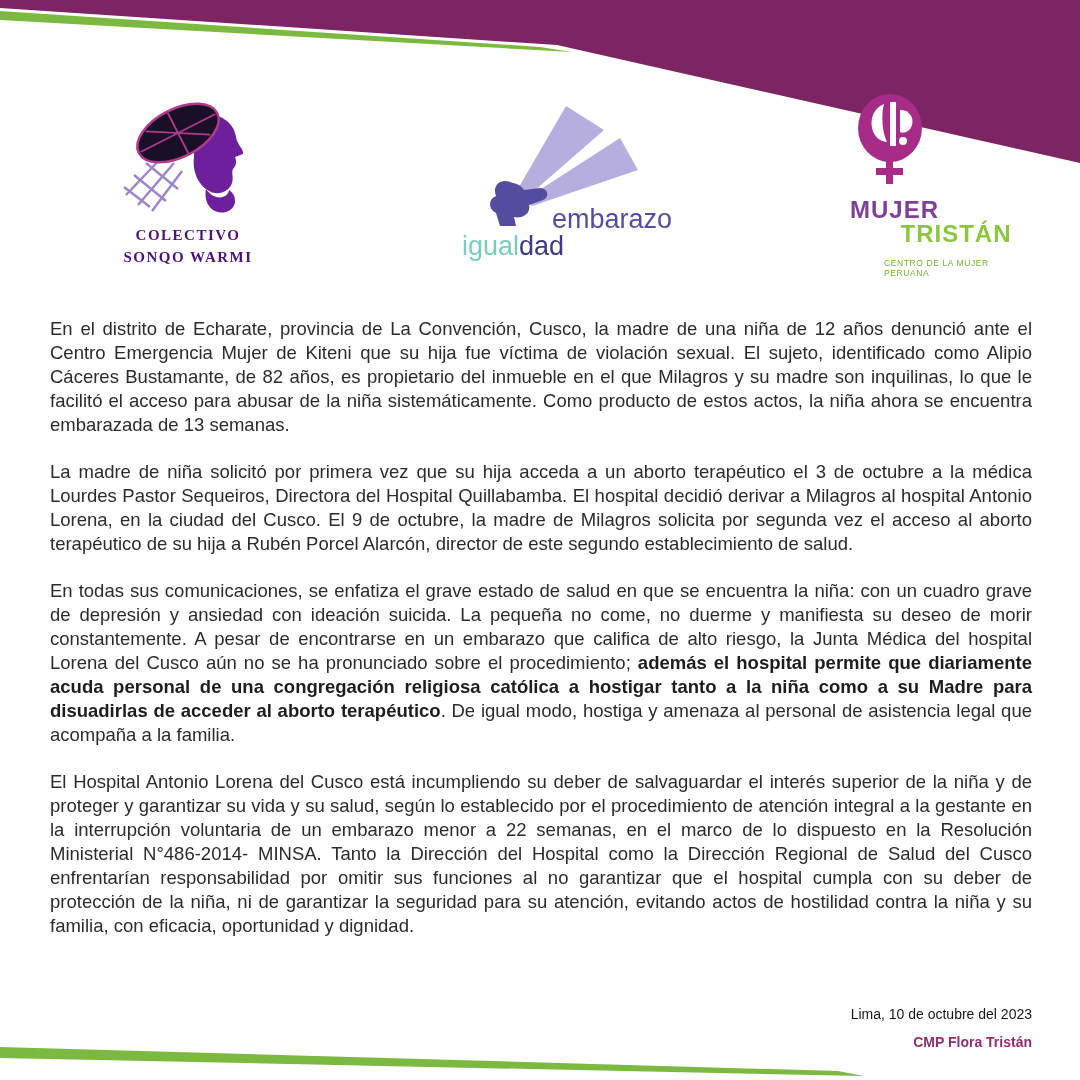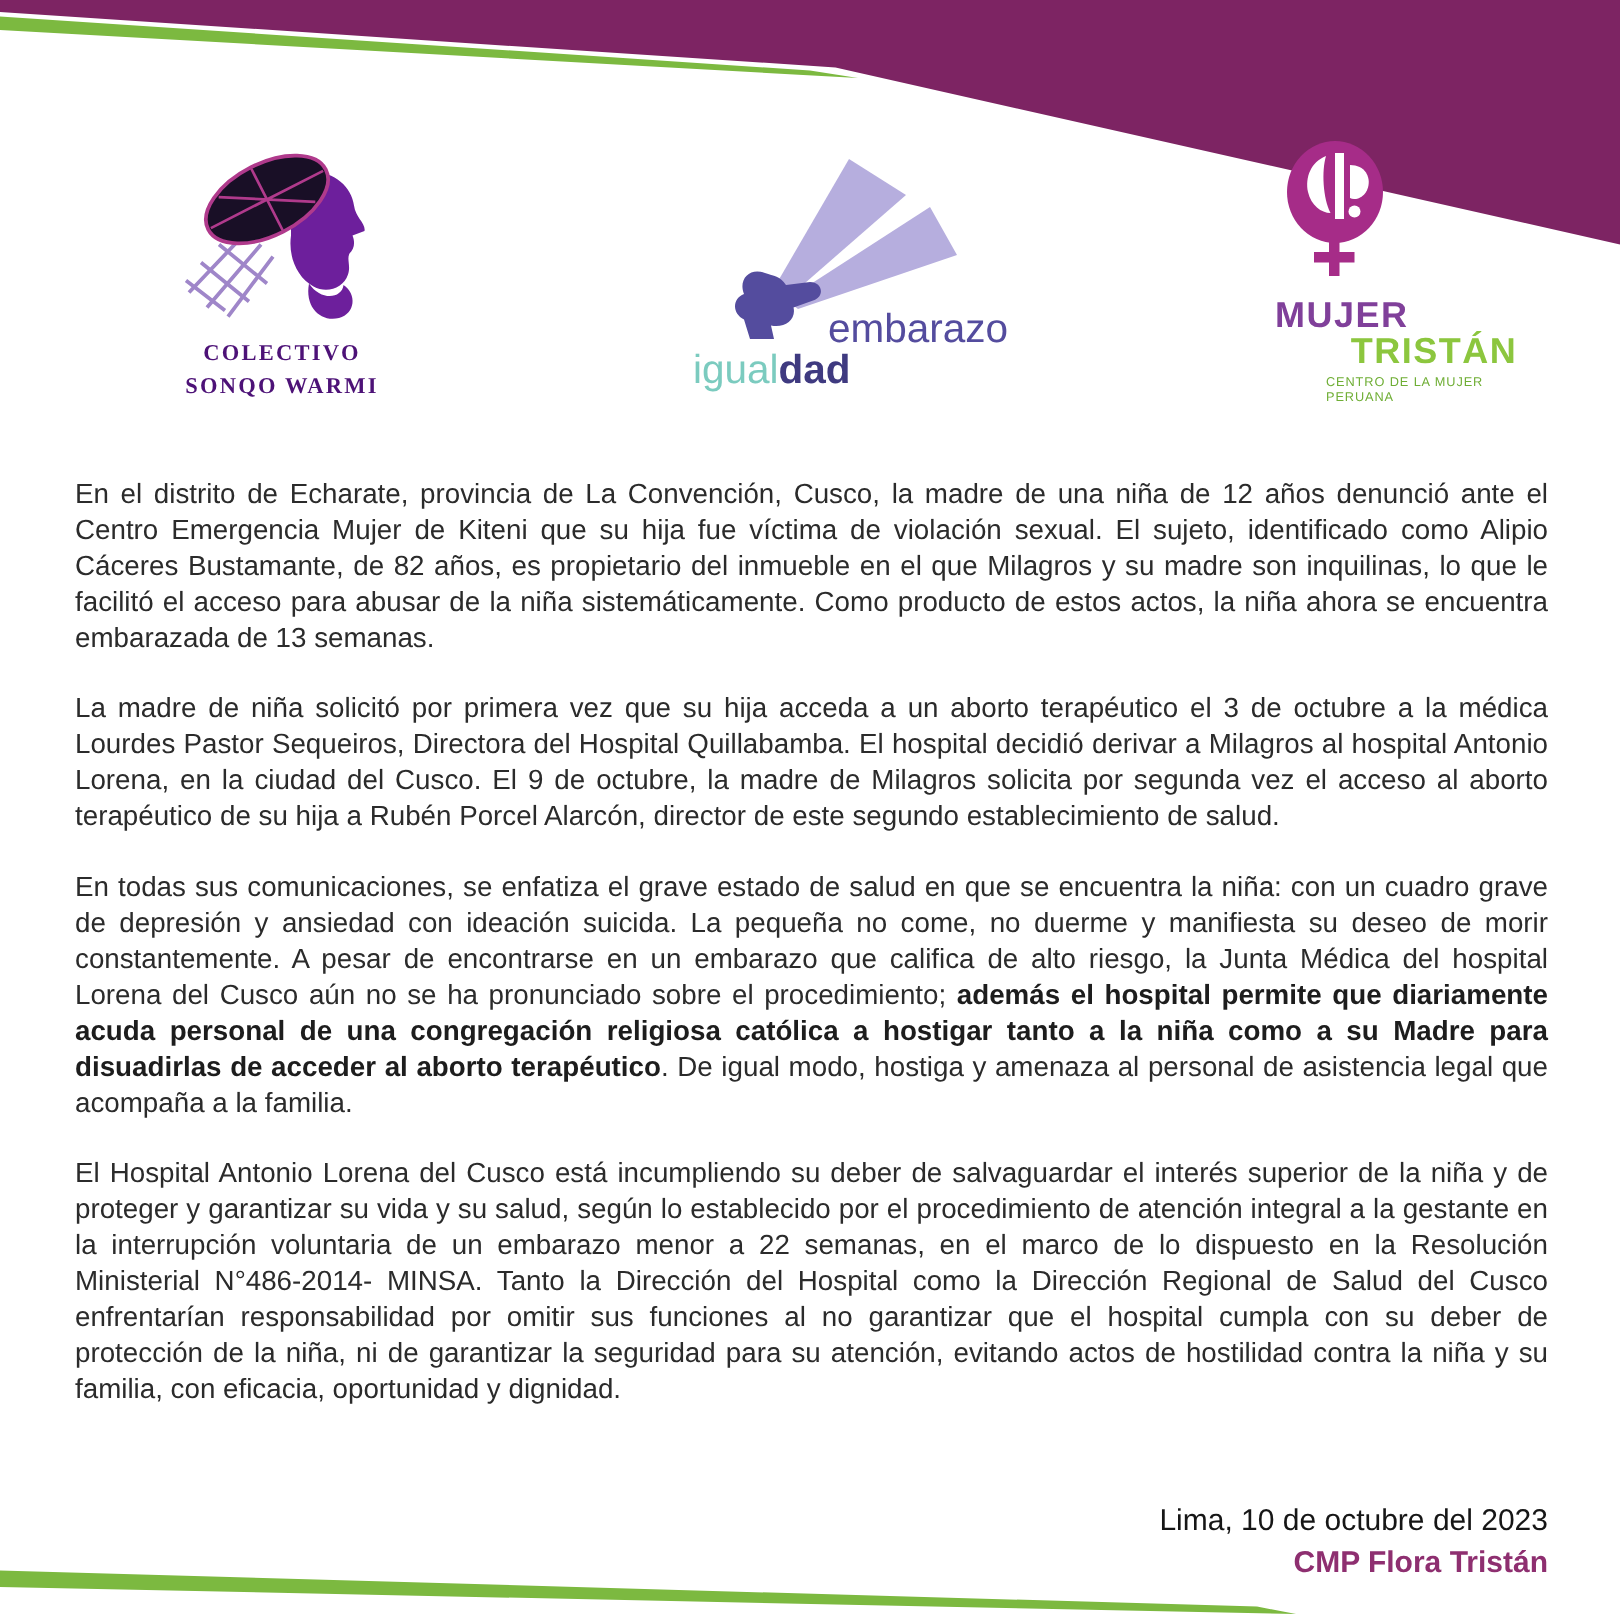--- a/index.html
+++ b/index.html
@@ -16,43 +16,43 @@
     font-family:"Liberation Serif",serif;font-weight:bold;color:#4d1277;
     font-size:15px;letter-spacing:1.5px;line-height:20px;margin-top:2px;
   }
   #logo-proyecta{left:460px;top:96px;width:200px;}
   #logo-proyecta .pr-word{
     position:absolute;left:92px;top:108px;color:#544c9e;
     font-size:27px;letter-spacing:0;font-weight:normal;
   }
   #logo-proyecta .ig-line{position:absolute;left:2px;top:135px;font-size:27px;}
   #logo-proyecta .ig-light{color:#7bcbbf;}
-  #logo-proyecta .ig-dark{color:#3f3a80;font-weight:bold;}
+  #logo-proyecta .ig-dark{color:#3f3a80;font-weight:normal;}
   #logo-flora{left:850px;top:92px;width:180px;}
   #logo-flora .fl-line1{color:#80409a;font-weight:bold;font-size:24px;letter-spacing:1px;line-height:24px;margin-top:2px;}
   #logo-flora .fl-line2{color:#8cc63e;font-weight:bold;font-size:24px;letter-spacing:1px;line-height:24px;margin-left:32px;text-align:center;}
-  #logo-flora .fl-tag{color:#6fae35;font-size:8.5px;letter-spacing:0.6px;margin-left:34px;margin-top:2px;}
+  #logo-flora .fl-tag{color:#6fae35;font-size:8.5px;letter-spacing:0.6px;margin-left:34px;margin-top:12px;}
   
   .doc-title{
     position:absolute;z-index:2;left:30px;right:30px;top:233px;
     text-align:center;color:#7d2362;font-weight:bold;
     font-size:26.5px;line-height:33px;letter-spacing:-0.4px;
   }
   
   .doc-body{
     position:absolute;z-index:2;left:50px;width:982px;top:317px;
     color:#2b2b2b;font-size:18.5px;line-height:24px;text-align:justify;
   }
   .doc-body p{margin:0 0 23px 0;}
   .doc-body p:last-child{margin-bottom:0;}
   .doc-body b{color:#1d1d1d;margin-top:27px;}
   
   .doc-footer{
     position:absolute;z-index:2;right:48px;top:1000px;text-align:right;
-    font-size:20px;line-height:28px;color:#161616;
+    font-size:14px;line-height:28px;color:#161616;
   }
   .doc-footer .signature{font-weight:bold;color:#8e2f70;}
 </style>
 </head>
 <body>
 
 <div class="canvas">
 
   <svg class="deco" width="1080" height="1080" viewBox="0 0 1080 1080">
     <polygon points="0,0 1080,0 1080,163 557,45 0,8" fill="#7d2463"></polygon>

